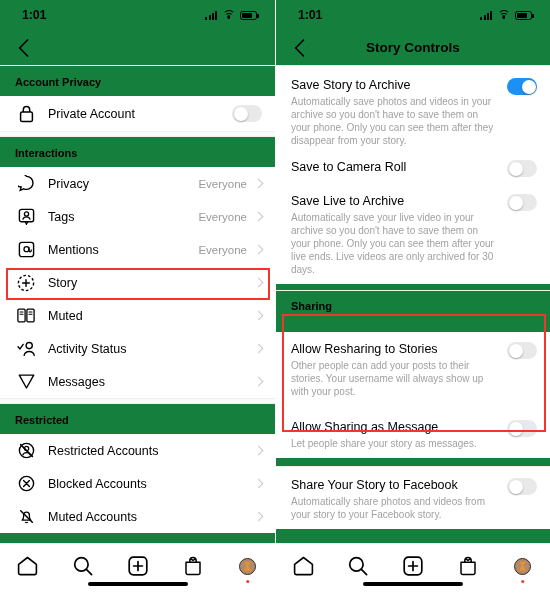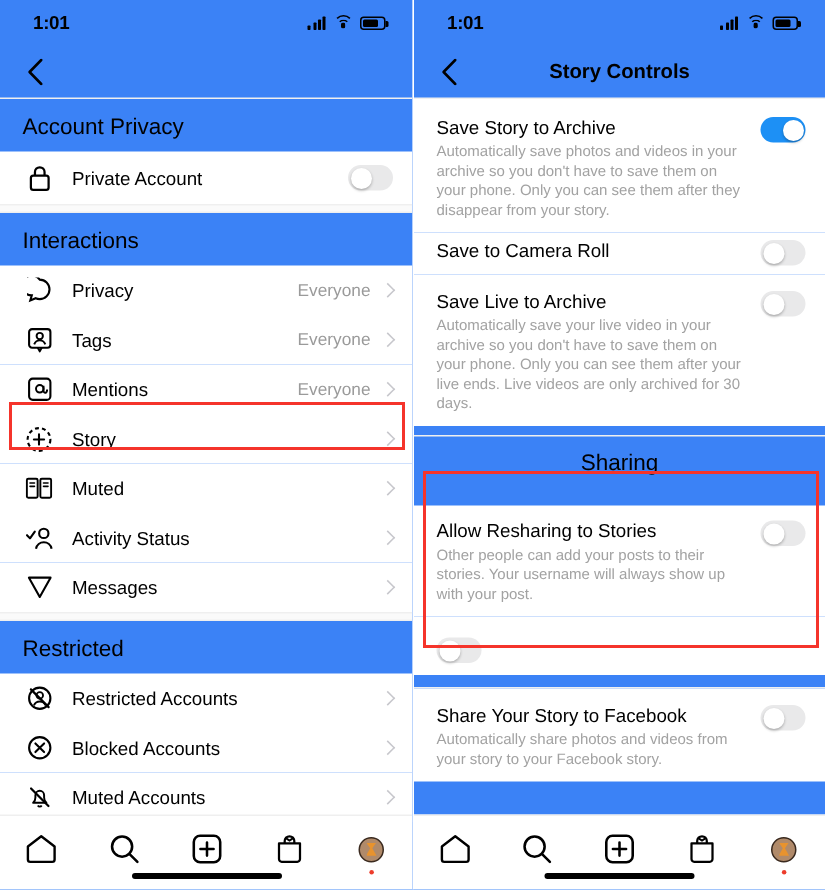--- a/index.html
+++ b/index.html
@@ -5,21 +5,21 @@
   * { box-sizing: border-box; margin: 0; padding: 0; }
   html, body {
     width: 550px; height: 593px;
     background: #ffffff;
     font-family: "Liberation Sans", sans-serif;
     -webkit-font-smoothing: antialiased;
   }
   .screens { display: flex; width: 550px; height: 593px; background:#fff; }
   .phone {
     width: 275px; height: 593px; position: relative;
-    background: #3b82f6; overflow: hidden;
+    background: #15803d; overflow: hidden;
   }
   .phone.right { border-left: 1px solid #ffffff; }
 
   
   .statusbar {
     height: 30px; display: flex; align-items: center;
     justify-content: space-between; padding: 0 18px 0 22px;
   }
   .status-time { font-size: 12.5px; font-weight: bold; color:#000; letter-spacing:-0.2px; }
   .status-icons { display: flex; align-items: center; gap: 5px; }
@@ -41,21 +41,21 @@
   
   .navbar {
     height: 36px; display:flex; align-items:center; position:relative;
     border-bottom: 1px solid #efefef;
   }
   .back-btn { position:absolute; left:12px; width:22px; height:22px;
               display:flex; align-items:center; justify-content:center; cursor:pointer; }
   .back-btn svg { display:block; }
   .nav-title { width:100%; text-align:center; font-size:13.5px; font-weight:bold; color:#000; }
   .section-head {
-    font-size: 15px; font-weight: normal; color:#000;
+    font-size: 11px; font-weight: bold; color:#000;
     padding: 10px 15px 8px 15px;
   }
   .row {
     display:flex; align-items:center; height:33px; padding: 0 13px 0 15px;
     cursor:pointer; background:#fff;
   }
   .row .ic { width: 22px; height:22px; flex:0 0 22px; display:flex; align-items:center; justify-content:center; margin-right:11px; }
   .row .label { font-size:12.5px; color:#000; flex:1; }
   .row .value { font-size:11.5px; color:#9a9a9a; margin-right:8px; }
   .chev { width:7px; height:7px; border-right:1.3px solid #c7c7cc; border-top:1.3px solid #c7c7cc;
@@ -355,31 +355,35 @@
     <div class="setting" style="padding-top:10px;justify-content:space-between;">
       <div class="txt">
         <div class="t-title">Save Live to Archive</div>
         <div class="t-desc">Automatically save your live video in your archive so you don't have to save them on your phone. Only you can see them after your live ends. Live videos are only archived for 30 days.</div>
       </div>
       <span class="toggle"></span>
     </div>
 
     <div class="divider" style="margin:6px 0 0 0;"></div>
 
-    <div class="section-head" style="padding-top:9px;padding-bottom:4px;text-align:center;">Sharing</div>
+    <div class="section-head" style="padding-top:9px;padding-bottom:4px;">Sharing</div>
 
     <div class="setting" style="padding-top:9px;margin-top:16px;">
       <div class="txt">
         <div class="t-title">Allow Resharing to Stories</div>
         <div class="t-desc">Other people can add your posts to their stories. Your username will always show up with your post.</div>
       </div>
       <span class="toggle"></span>
     </div>
 
     <div class="setting" style="padding-top:13px;">
+      <div class="txt">
+        <div class="t-title">Allow Sharing as Message</div>
+        <div class="t-desc">Let people share your story as messages.</div>
+      </div>
       <span class="toggle"></span>
     </div>
 
     <div class="divider" style="margin:8px 0 0 0;"></div>
 
     <div class="setting" style="padding-top:10px;">
       <div class="txt">
         <div class="t-title">Share Your Story to Facebook</div>
         <div class="t-desc">Automatically share photos and videos from your story to your Facebook story.</div>
       </div>

